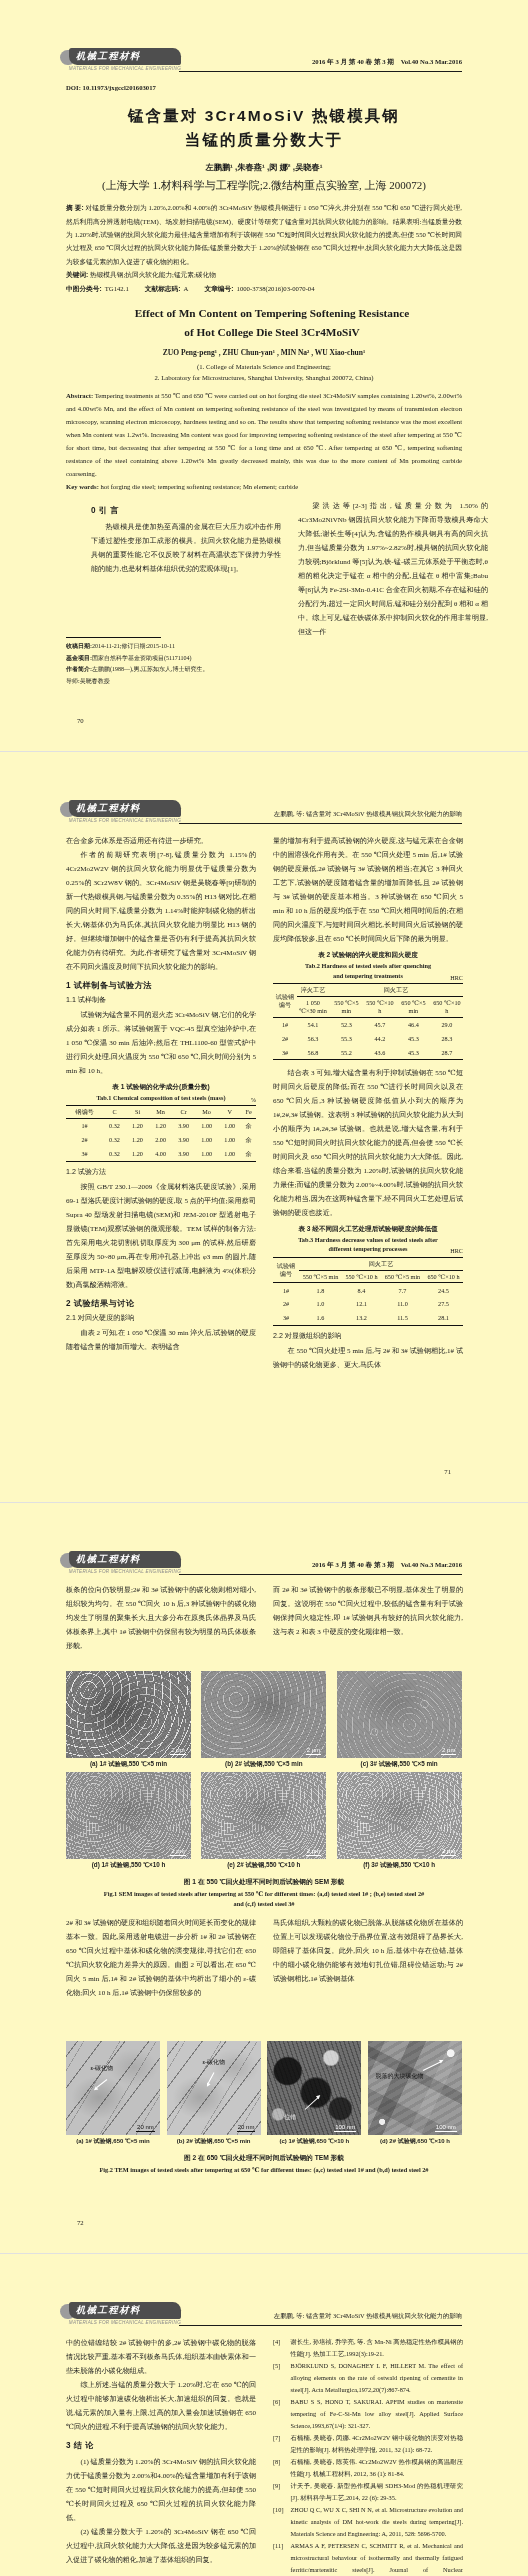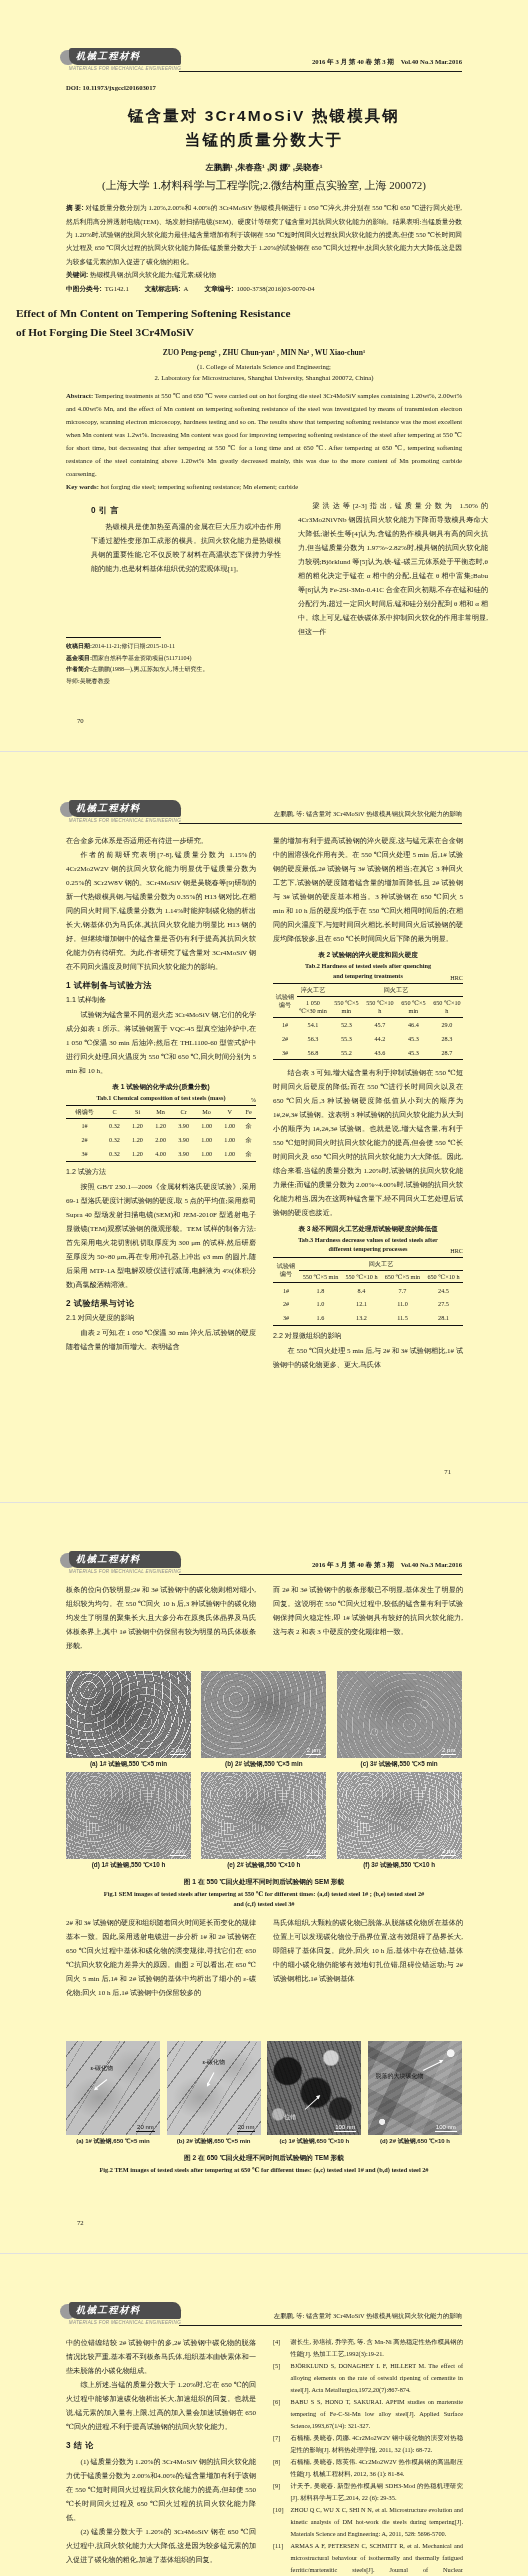--- a/index.html
+++ b/index.html
@@ -34,21 +34,21 @@
     font-weight:bold; font-size:8.2px; }
   .affil-cn { margin-top:5.2px; text-align:center; font-size:11px; }
   .absblock { margin:8.2px 66px 0; font-size:6.7px; line-height:13.4px; text-align:justify; }
   .absblock.en { line-height:13px; margin-top:6.2px; }
   .blabel { font-family:"Liberation Sans",sans-serif; font-weight:bold; }
   .blabel.serif { font-family:"Liberation Serif",serif; }
   .kwline { margin:0 66px; font-size:6.7px; line-height:13.4px; }
   .clcline { margin:1px 66px 0; font-size:6.7px; line-height:12.4px; }
   .clcline span { margin-right:3.1px; }
   .clcline .gap { margin-right:14.4px; }
-  .title-en { margin-top:9.3px; text-align:left; font-weight:bold; font-size:11.3px; line-height:18.5px;padding-left:16px; }
+  .title-en { margin-top:9.3px; text-align:center; font-weight:bold; font-size:11.3px; line-height:18.5px;padding-left:16px; }
   .authors-en { margin-top:6.2px; text-align:center; font-weight:bold; font-size:7.5px; }
   .affil-en { margin-top:4.1px; text-align:center; font-size:6.7px; line-height:11.3px; }
 
   
   .colwrap { position:relative; }
   .col { position:absolute; width:190px; text-align:justify; overflow:hidden; }
   .col.l { left:66px; } .col.r { left:273px; }
   .col p.body { margin:0; font-size:7.1px; line-height:14px; text-indent:2.05em; }
   .col p.body.noind { text-indent:0; }
   .sec-h1 { font-family:"Liberation Sans",sans-serif; font-weight:bold; font-size:8.2px;
@@ -167,21 +167,21 @@
 
   <div class="absblock"><span class="blabel">摘 要:</span><span> 对锰质量分数分别为 1.20%,2.00%和 4.00%的 3Cr4MoSiV 热锻模具钢进行 1 050 ℃淬火,并分别在 550 ℃和 650 ℃进行回火处理,然后利用高分辨透射电镜(TEM)、场发射扫描电镜(SEM)、硬度计等研究了锰含量对其抗回火软化能力的影响。结果表明:当锰质量分数为 1.20%时,试验钢的抗回火软化能力最佳;锰含量增加有利于该钢在 550 ℃短时间回火过程抗回火软化能力的提高,但使 550 ℃长时间回火过程及 650 ℃回火过程的抗回火软化能力降低;锰质量分数大于 1.20%的试验钢在 650 ℃回火过程中,抗回火软化能力大大降低,这是因为较多锰元素的加入促进了碳化物的粗化。</span></div>
   <div class="kwline"><span class="blabel">关键词:</span><span> 热锻模具钢;抗回火软化能力;锰元素;碳化物</span></div>
   <div class="clcline">
     <span class="blabel">中图分类号:</span><span class="gap">TG142.1</span>
     <span class="blabel">文献标志码:</span><span class="gap">A</span>
     <span class="blabel">文章编号:</span><span>1000-3738(2016)03-0070-04</span>
   </div>
 
   <div class="title-en">Effect of Mn Content on Tempering Softening Resistance</div>
-  <div class="title-en" style="margin-top:0;">of Hot Forging Die Steel 3Cr4MoSiV</div>
+  <div class="title-en" style="margin-top:0;">of Hot College Die Steel 3Cr4MoSiV</div>
   <div class="authors-en">ZUO Peng-peng¹ , ZHU Chun-yan¹ , MIN Na² , WU Xiao-chun¹</div>
   <div class="affil-en">(1. College of Materials Science and Engineering;</div>
   <div class="affil-en" style="margin-top:0;">2. Laboratory for Microstructures, Shanghai University, Shanghai 200072, China)</div>
 
   <div class="absblock en"><span class="blabel serif">Abstract:</span><span> Tempering treatments at 550 ℃ and 650 ℃ were carried out on hot forging die steel 3Cr4MoSiV samples containing 1.20wt%, 2.00wt% and 4.00wt% Mn, and the effect of Mn content on tempering softening resistance of the steel was investigated by means of transmission electron microscopy, scanning electron microscopy, hardness testing and so on. The results show that tempering softening resistance was the most excellent when Mn content was 1.2wt%. Increasing Mn content was good for improving tempering softening resistance of the steel after tempering at 550 ℃ for short time, but decreasing that after tempering at 550 ℃ for a long time and at 650 ℃. After tempering at 650 ℃, tempering softening resistance of the steel containing above 1.20wt% Mn greatly decreased mainly, this was due to the more content of Mn promoting carbide coarsening.</span></div>
   <div class="kwline"><span class="blabel serif">Key words:</span><span> hot forging die steel; tempering softening resistance; Mn element; carbide</span></div>
 
   <div class="colwrap" style="margin-top:5.2px; height:196px;margin-left:25px;">
     <div class="col l" style="top:0; height:103px;">
       <div class="sec-h1">0  引  言</div>

